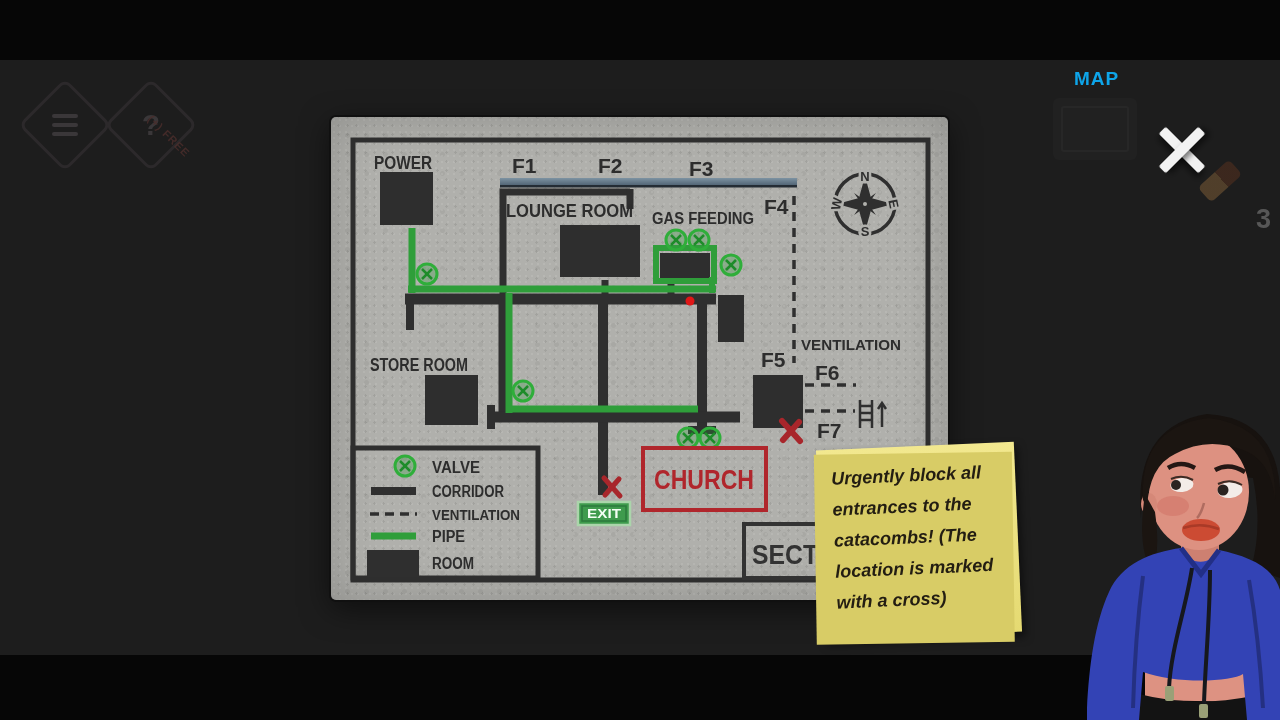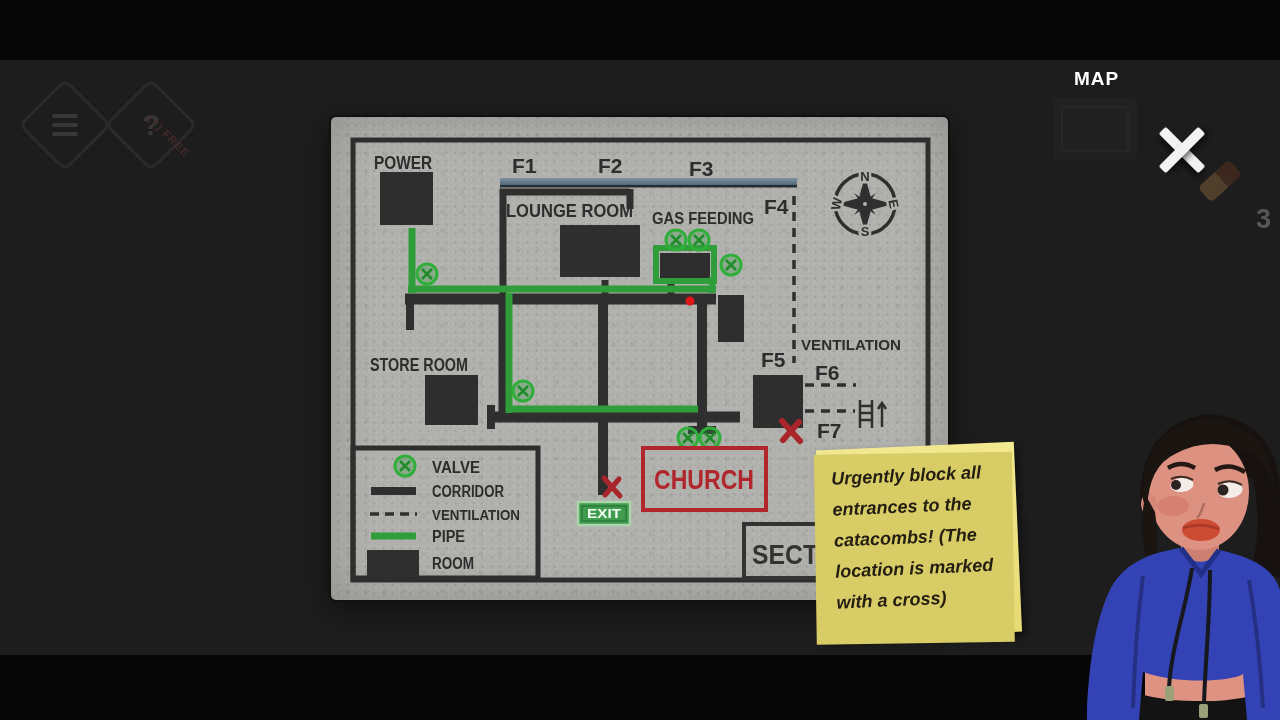--- a/index.html
+++ b/index.html
@@ -11,21 +11,21 @@
 
   
   .diamond{width:60px;height:60px;border:3px solid #2c292b;border-radius:8px;
     transform:rotate(45deg);}
   .diamond-inner{position:absolute;inset:0;display:flex;align-items:center;
     justify-content:center;flex-direction:column;gap:5px;transform:rotate(-45deg);}
   .hbar{width:26px;height:4px;background:#3a3739;border-radius:2px;}
   .help-q{font-size:30px;font-weight:bold;color:#3a3739;}
   .free-ribbon{left:142px;top:130px;transform:rotate(45deg);font-size:11px;
     font-weight:bold;color:#4a2d2b;letter-spacing:1px;opacity:.85;}
-  .map-label{left:1074px;top:68px;font-size:19px;font-weight:bold;color:#ffffff;
+  .map-label{left:1074px;top:68px;font-size:19px;font-weight:bold;color:#0ea5e9;
     letter-spacing:1px;}
   .map-thumb{left:1053px;top:98px;width:84px;height:62px;background:#212121;
     border-radius:6px;}
   .map-thumb-inner{position:absolute;inset:8px;border:2px solid #2e2e2e;
     border-radius:3px;opacity:.5;}
   .bottle{left:1210px;top:160px;width:20px;height:42px;border-radius:5px;
     transform:rotate(48deg);opacity:.55;
     background:linear-gradient(180deg,#55301e 45%,#7a5a35 45%);}
   .count-3{left:1256px;top:204px;font-size:27px;font-weight:bold;color:#575757;}
 

